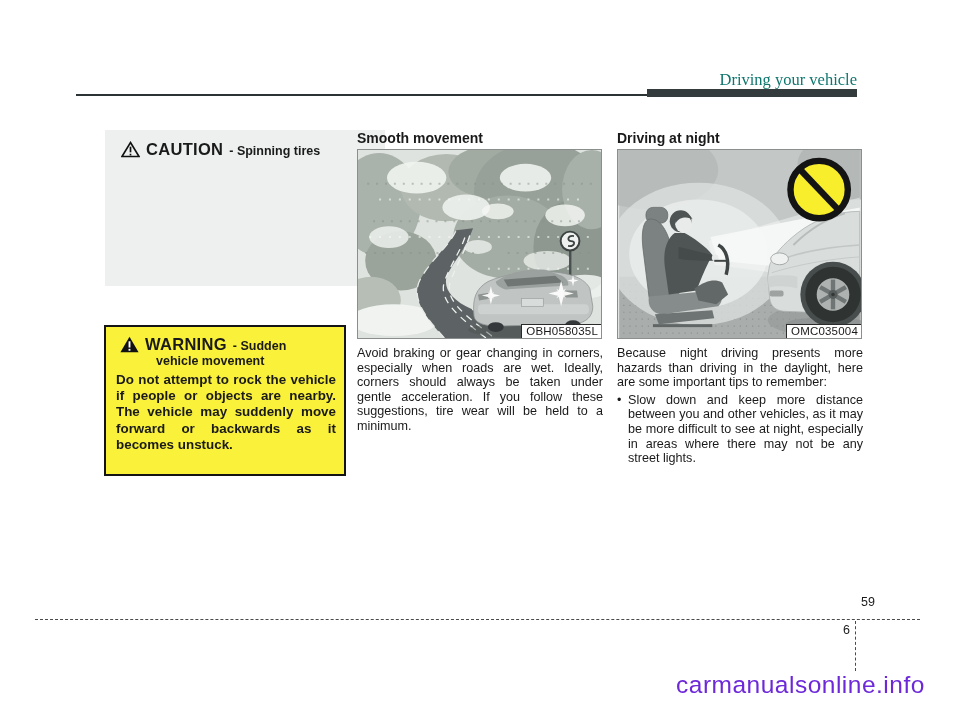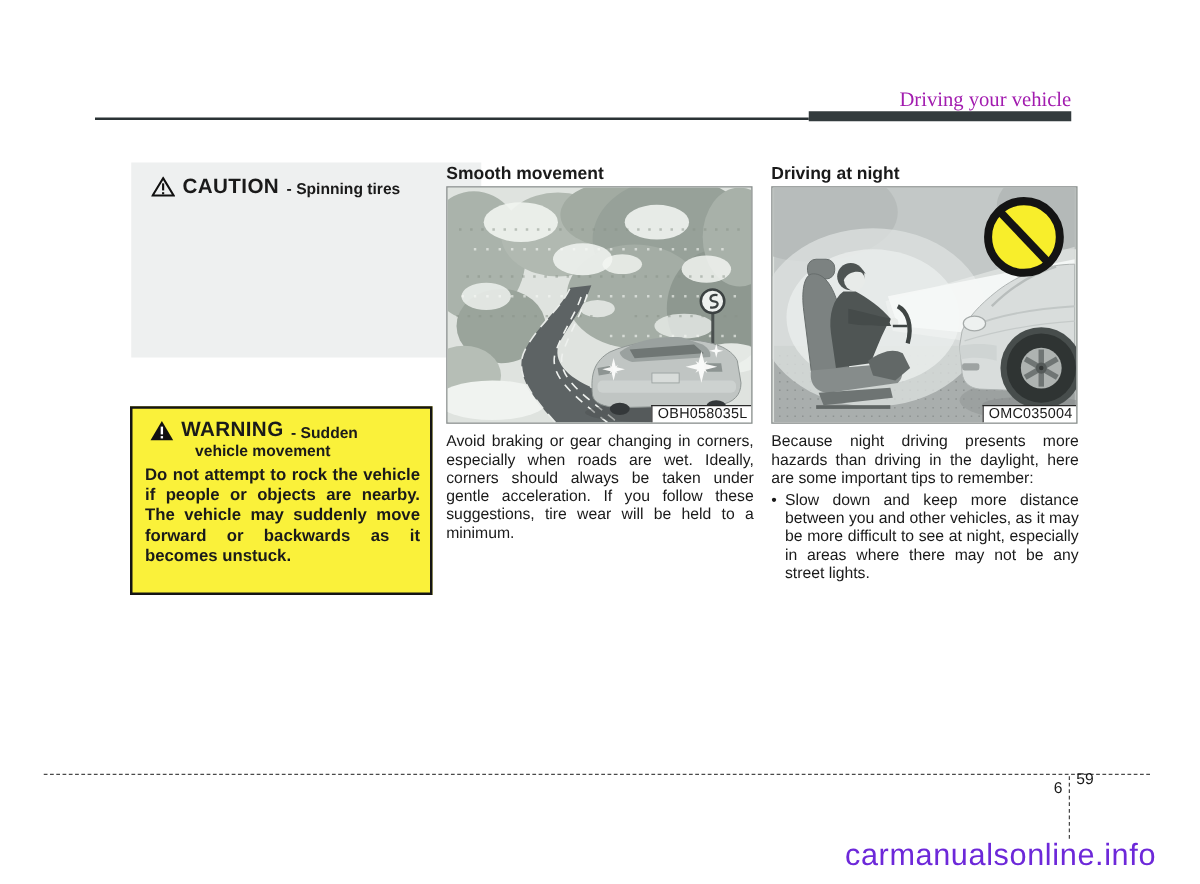--- a/index.html
+++ b/index.html
@@ -4,21 +4,21 @@
 <style>
   html,body { margin:0; padding:0; background:#ffffff; }
   .page {
     position:relative; width:960px; height:707px; background:#ffffff; overflow:hidden;
     font-family:"Liberation Sans", sans-serif; color:#1a1a1a;
   }
 
   
   .header-title {
     position:absolute; top:70px; right:103px;
-    font-family:"Liberation Serif", serif; font-size:16.5px; color:#a21caf;
+    font-family:"Liberation Serif", serif; font-size:16.5px; color:#0f766e;
   }
   .rule-thin  { position:absolute; left:76px;  top:94px; width:571px; height:2px; background:#2b3335; }
   .rule-thick { position:absolute; left:647px; top:89px; width:210px; height:8px; background:#333b3d; }
 
   
   .caution-box {
     position:absolute; left:105px; top:130px; width:280px; height:156px;
     background:var(--caution_bg,#eef0f0); box-sizing:border-box; padding:10px 10px 6px 12px; overflow:hidden;
   }
   .warning-box {
@@ -57,21 +57,21 @@
   }
   .body-text { margin-top:7px; font-size:12.6px; line-height:14.6px; text-align:justify; }
   .bullet-row { display:flex; margin-top:3px; }
   .bullet-marker { width:11px; flex:none; font-size:12.6px; line-height:14.6px; }
   .bullet-text { flex:1; font-size:12.6px; line-height:14.6px; text-align:justify; }
 
   
   .footer-dash-h { position:absolute; left:35px; top:619px; width:885px; border-top:1.5px dashed #4a4a4a; }
   .footer-dash-v { position:absolute; left:855px; top:621px; height:50px; border-left:1.5px dashed #4a4a4a; }
   .chapter-num { position:absolute; left:826px; top:623px; width:24px; text-align:right; font-size:12.5px; }
-  .page-num { position:absolute; left:861px; top:616px; font-size:12.5px; }
+  .page-num { position:absolute; left:861px; top:595px; font-size:12.5px; }
   .watermark {
     position:absolute; left:676px; top:671px; font-size:24.5px; color:#6d28d9; letter-spacing:.5px;
   }
 </style>
 </head>
 <body>
 
 <div class="page">
 
   <div class="header-title">Driving your vehicle</div>

